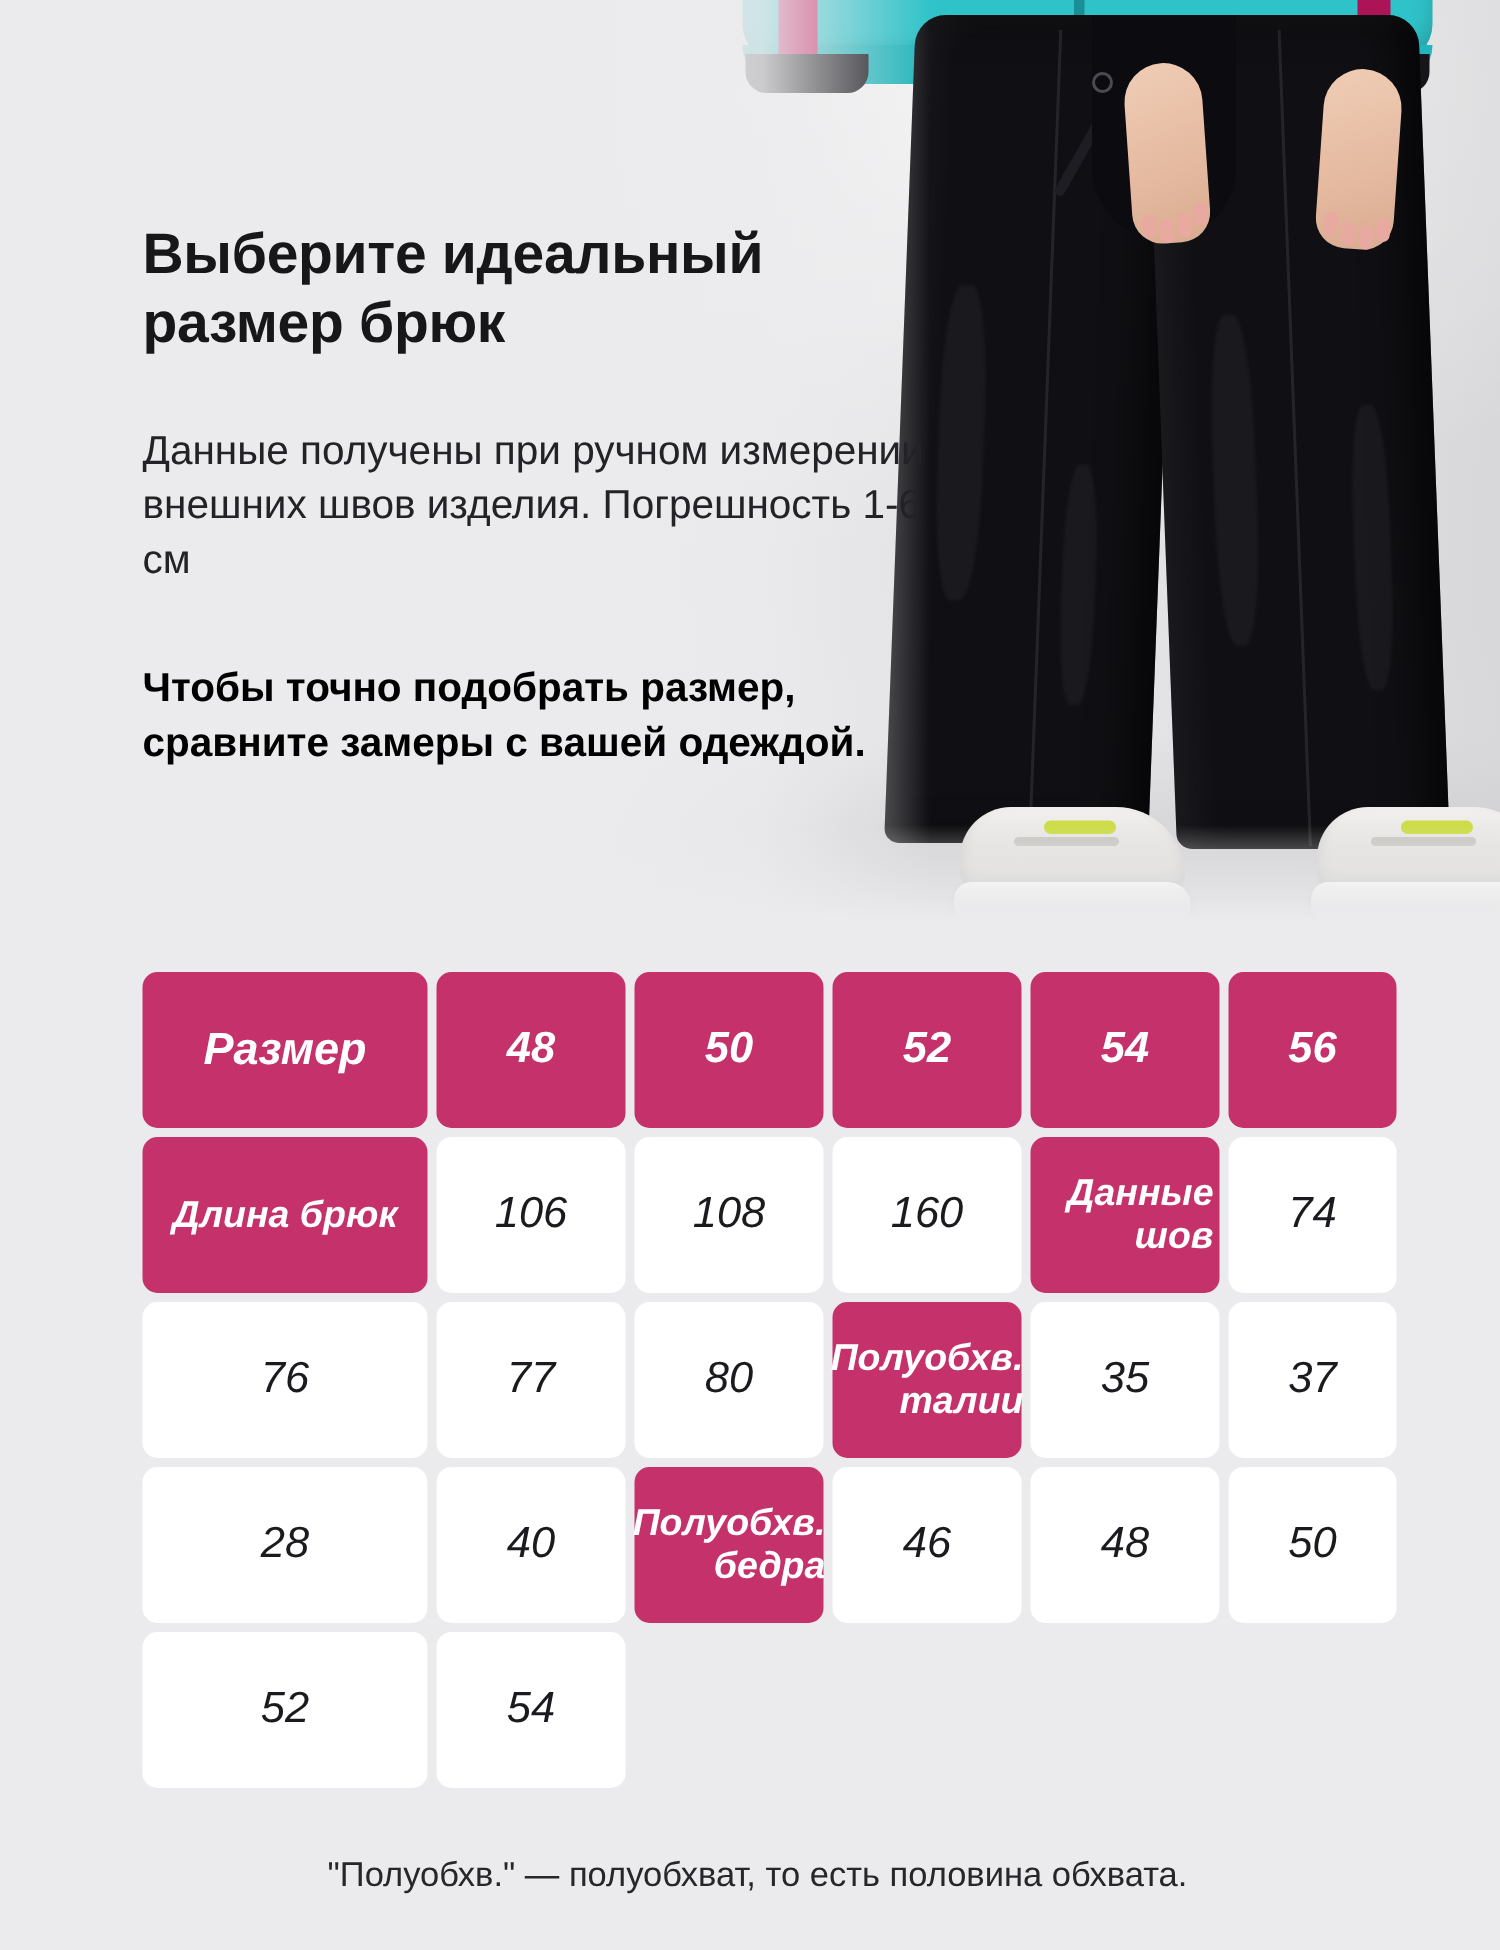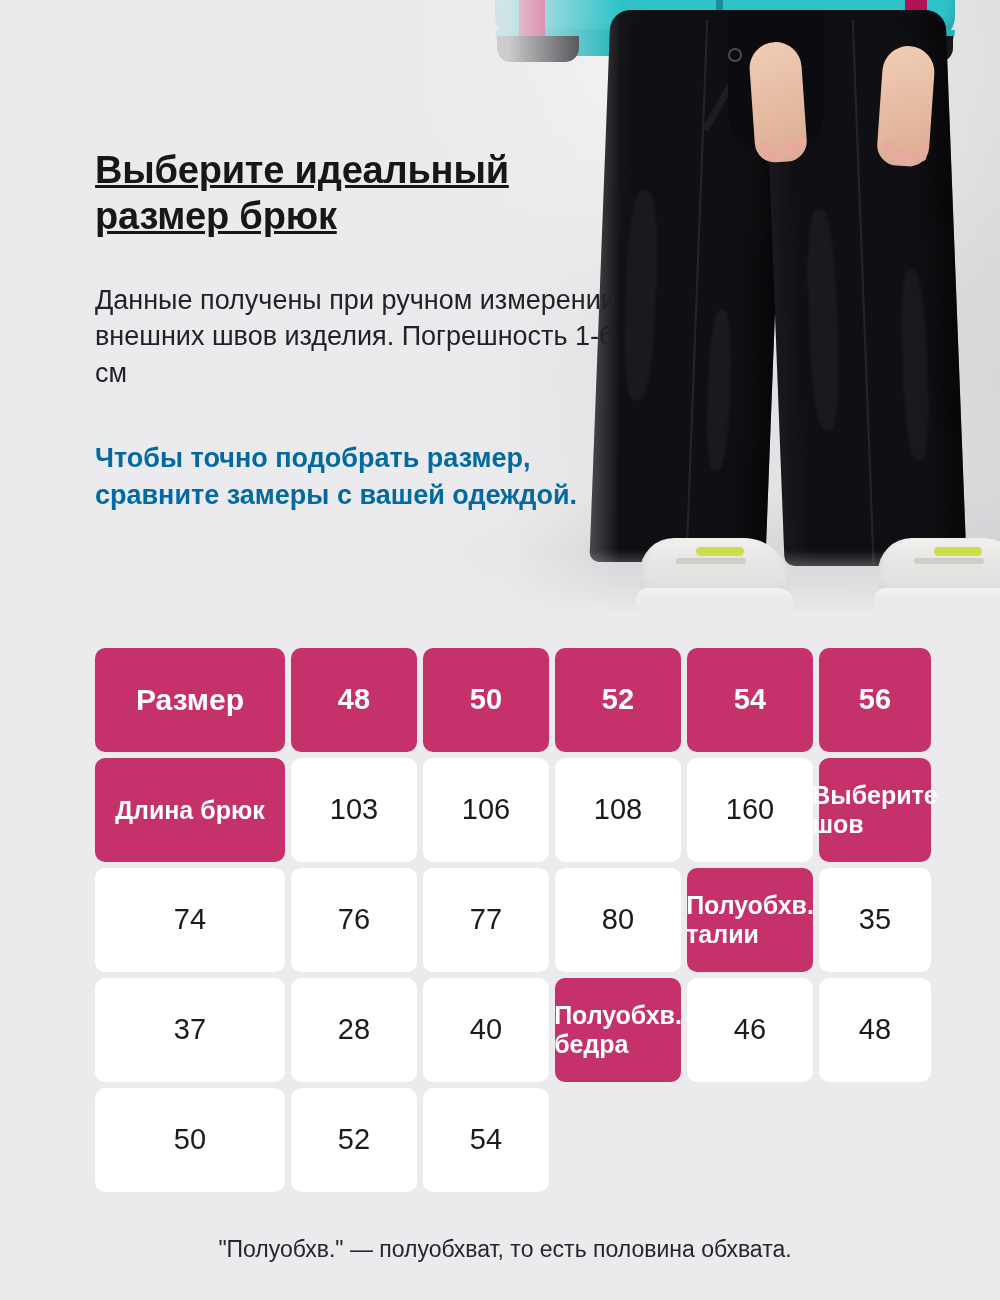--- a/index.html
+++ b/index.html
@@ -276,67 +276,67 @@
   .headline {
     position: absolute;
     left: 95px;
     top: 148px;
     width: 540px;
     font-size: 38px;
     line-height: 1.21;
     font-weight: bold;
     color: #17171a;
     letter-spacing: -0.2px;
-    text-decoration: underline;
   }
   .sub {
     position: absolute;
     left: 95px;
     top: 282px;
     width: 540px;
     font-size: 27px;
     line-height: 1.35;
     color: #222227;
     font-weight: normal;
   }
   .sub-bold {
     position: absolute;
     left: 95px;
     top: 440px;
     width: 540px;
     font-size: 27px;
     line-height: 1.36;
-    color: #0369a1;
+    color: #000000;
     font-weight: bold;
   }
 
   
   .table {
     position: absolute;
     left: 95px;
     top: 648px;
     width: 810px;
     display: grid;
     grid-template-columns: 190px 126px 126px 126px 126px 112px;
     grid-auto-rows: 104px;
     gap: 6px;
   }
   .cell {
     border-radius: 10px;
     display: flex;
     align-items: center;
     justify-content: center;
-    text-align: left;
+    text-align: right;
     font-size: 29px;
     color: #1b1b1f;
     background: #ffffff;
     font-weight: normal;
     line-height: 1.15;
     padding: 2px 4px;
     box-sizing: border-box;
+    font-style: italic;
   }
   .cell.head {
     background: #c4316b;
     color: #ffffff;
     font-weight: bold;
   }
   .cell.rowlabel {
     background: #c4316b;
     color: #ffffff;
     font-weight: bold;
@@ -430,25 +430,24 @@
   <div class="sub-bold">Чтобы точно подобрать размер, сравните замеры с вашей одеждой.</div>
 
   <div class="table" id="size-table">
       <div class="cell corner">Размер</div>
       <div class="cell head">48</div>
       <div class="cell head">50</div>
       <div class="cell head">52</div>
       <div class="cell head">54</div>
       <div class="cell head">56</div>
       <div class="cell rowlabel">Длина брюк</div>
-      <div class="cell">103</div>
       <div class="cell">106</div>
       <div class="cell">108</div>
       <div class="cell">160</div>
-      <div class="cell rowlabel">Выберите шов</div>
+      <div class="cell rowlabel">Данные шов</div>
       <div class="cell">74</div>
       <div class="cell">76</div>
       <div class="cell">77</div>
       <div class="cell">80</div>
       <div class="cell rowlabel">Полуобхв. талии</div>
       <div class="cell">35</div>
       <div class="cell">37</div>
       <div class="cell">28</div>
       <div class="cell">40</div>
       <div class="cell rowlabel">Полуобхв. бедра</div>

